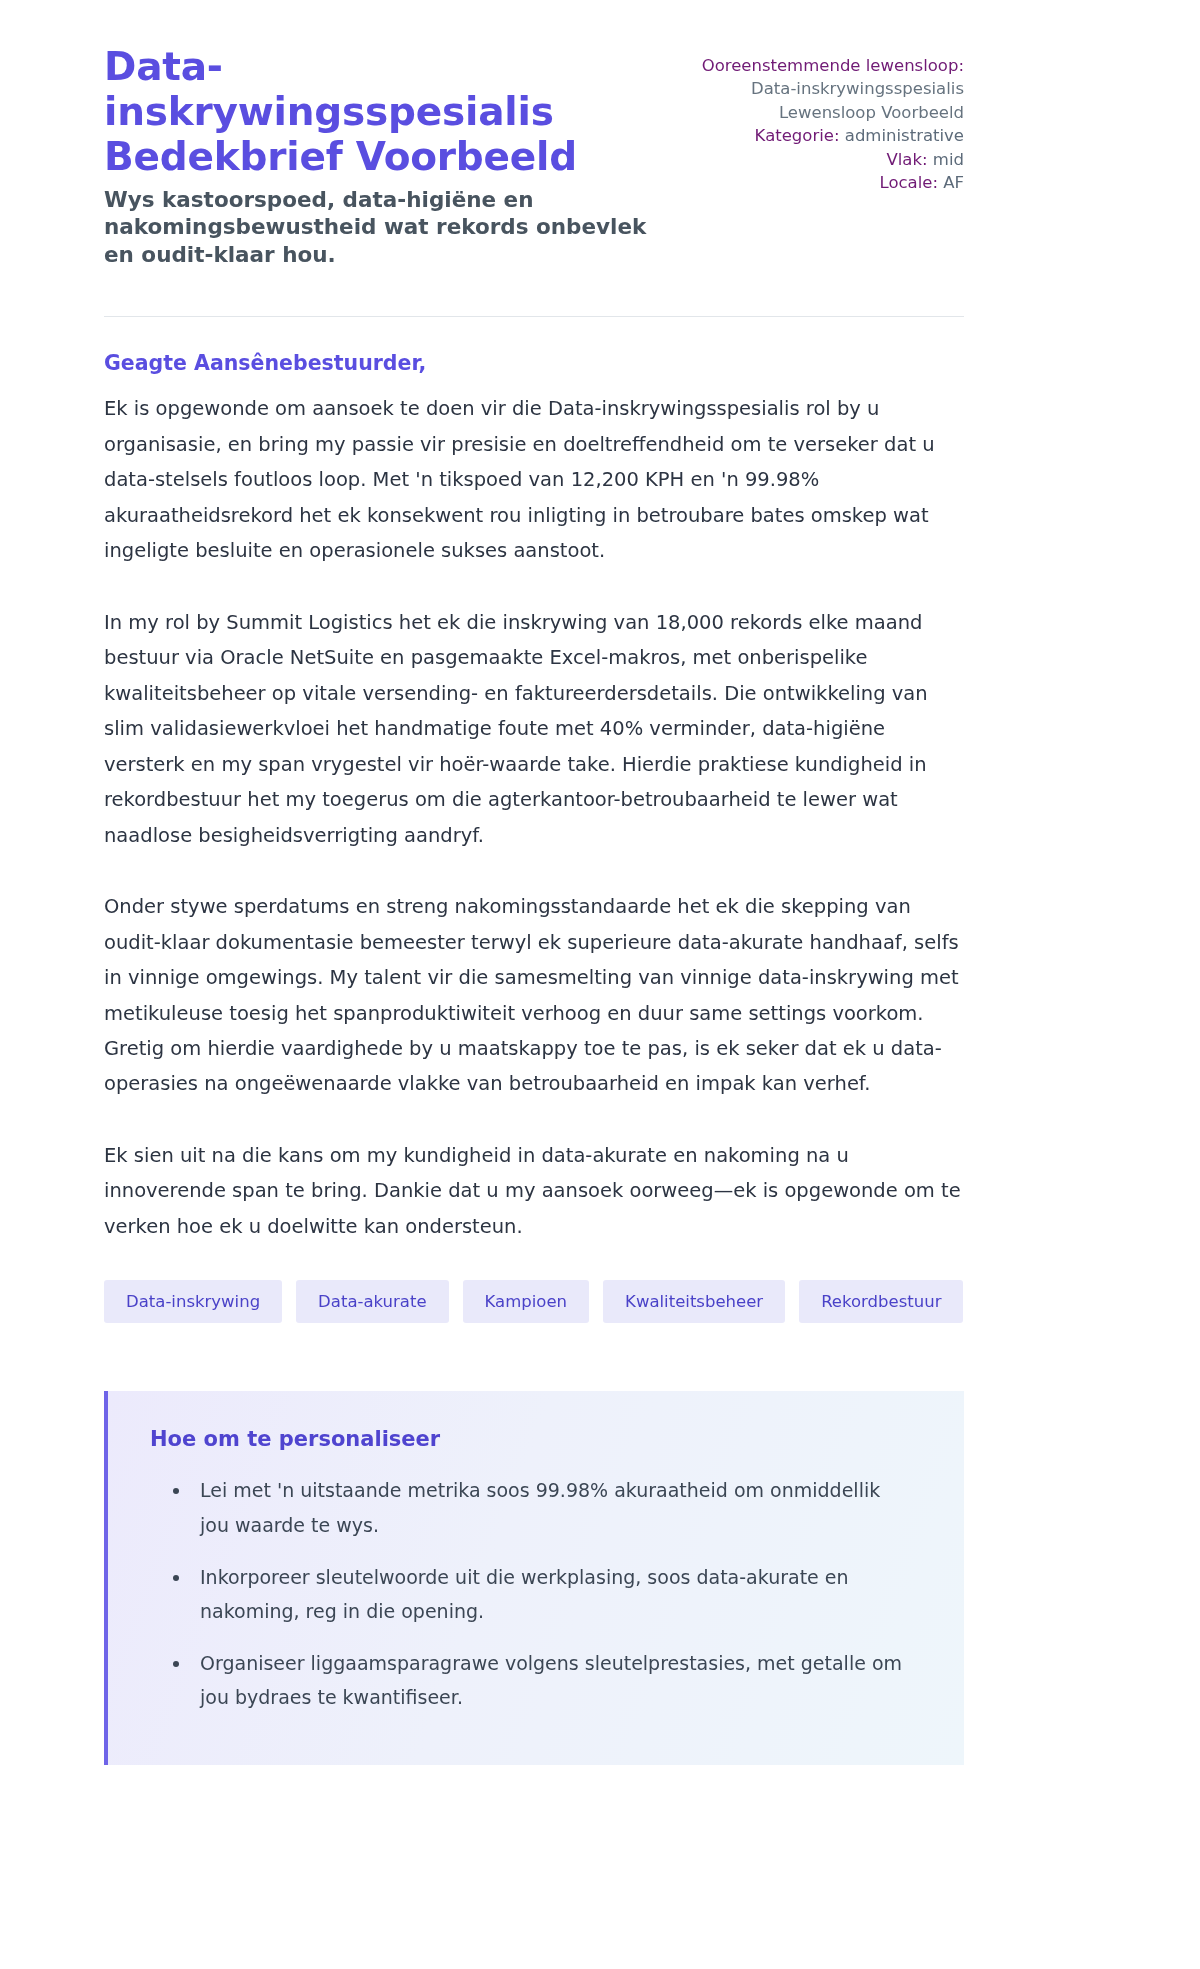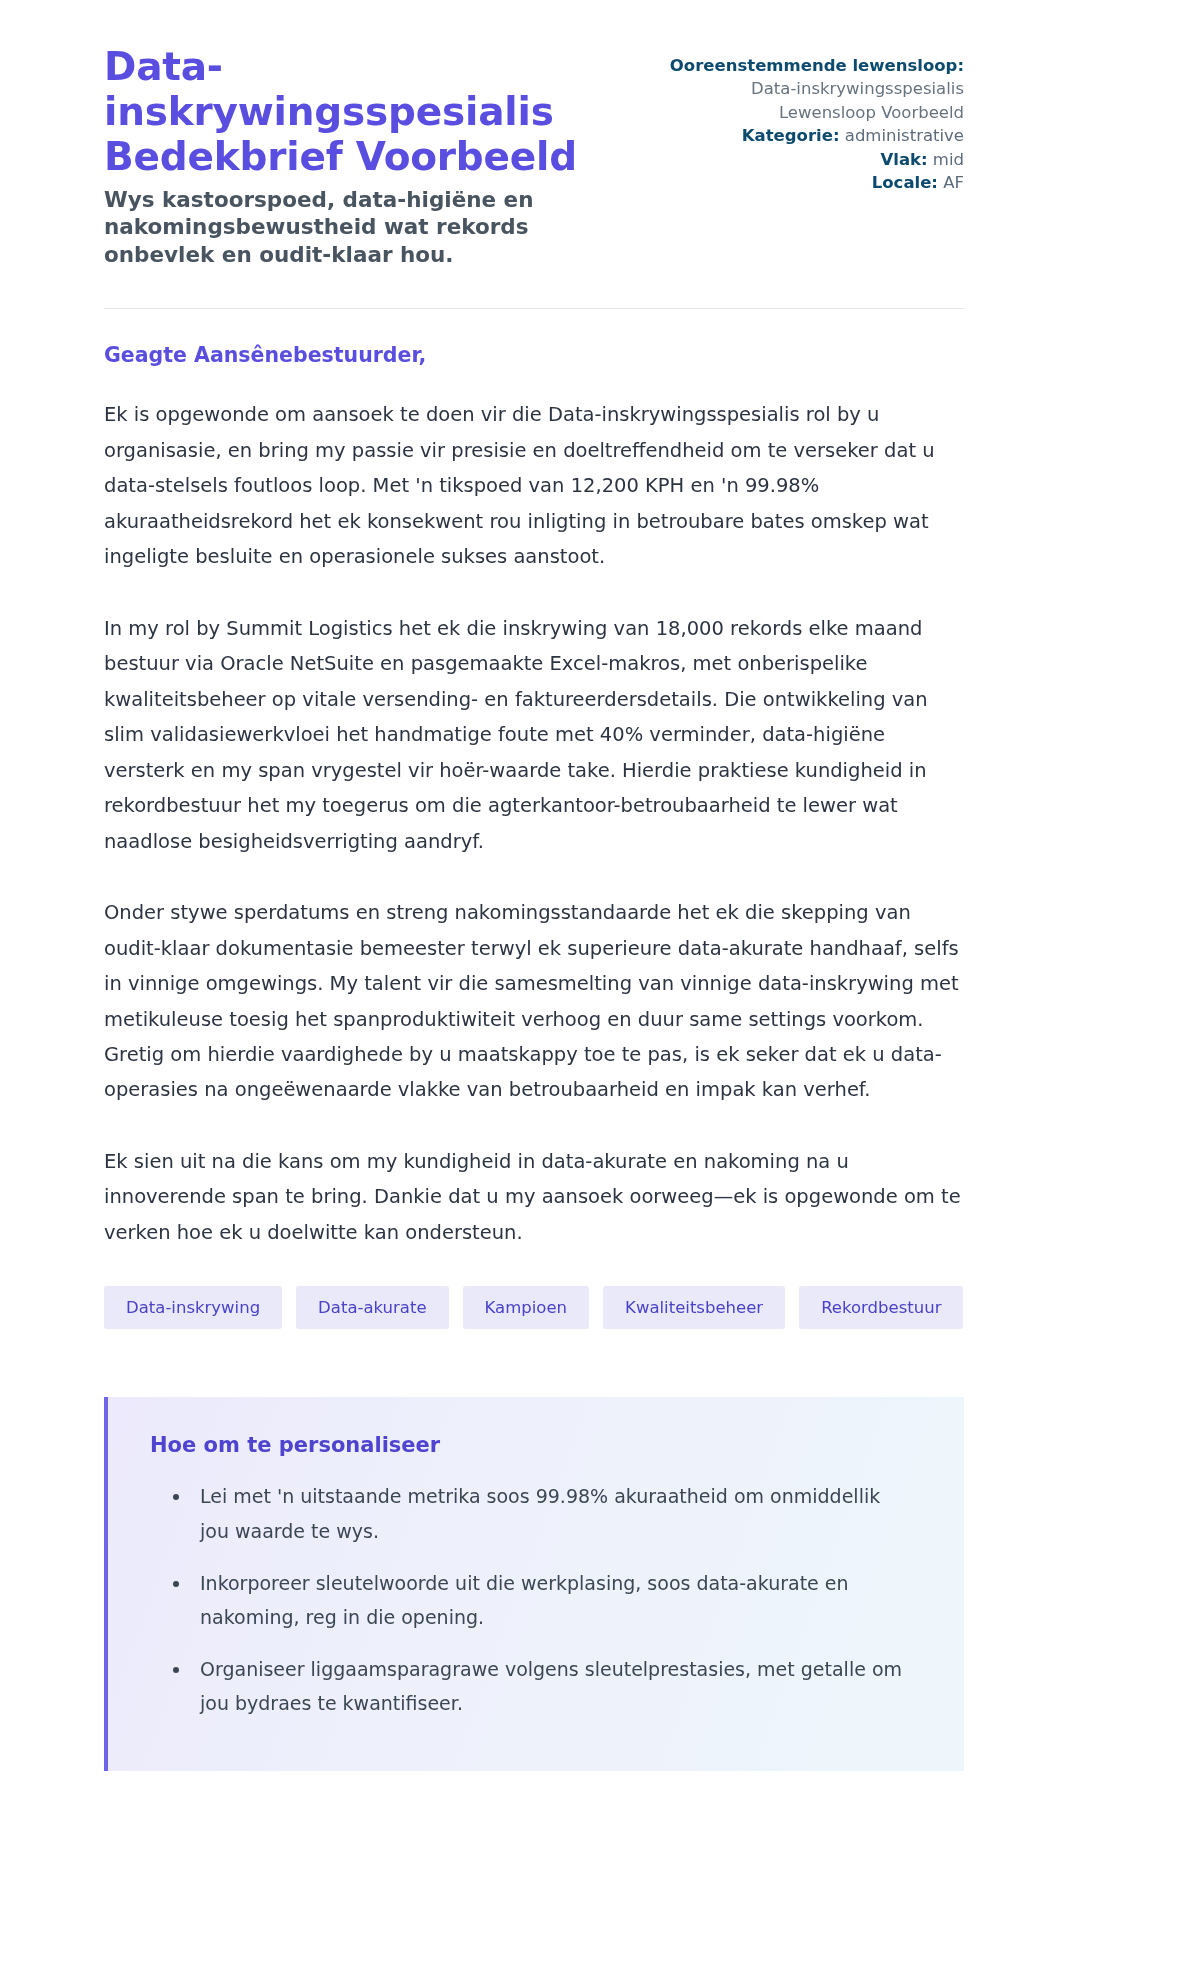--- a/index.html
+++ b/index.html
@@ -32,52 +32,52 @@
   }
   .doc-title {
     margin: 0;
     font-size: 39px;
     line-height: 1.16;
     font-weight: 700;
     color: #5a4ee0;
     letter-spacing: -0.2px;
   }
   .doc-subtitle {
-    margin: 6px 0 8px 0;
+    margin: 6px 0 16px 0;
     font-size: 21.5px;
     line-height: 1.28;
     font-weight: 700;
     color: #48545f;
   }
   .header-right {
     flex: 0 0 auto;
     text-align: right;
     padding-top: 10px;
     font-size: 16.5px;
     line-height: 1.42;
     color: #5d6b7a;
   }
   .meta-strong {
-    font-weight: 700;
-    color: #0c4a6e;
+    font-weight: 400;
+    color: #701a75;
     margin-left: 7px;
   }
   .meta-line { white-space: nowrap; }
   .meta-ref { color: #66737f; }
 
   .header-rule {
     margin: 32px 0 0 0;
     border: 0;
     border-top: 1px solid #e2e6ea;
   }
 
   
   .letter { padding-top: 34px; }
   .salutation {
-    margin: 0 0 30px 0;
+    margin: 0 0 16px 0;
     font-size: 20.5px;
     font-weight: 700;
     color: #5a4ee0;
   }
   .letter p.para {
     margin: 0 0 36px 0;
     font-size: 19.5px;
     line-height: 1.82;
     color: #2c3442;
     font-weight: 400;

